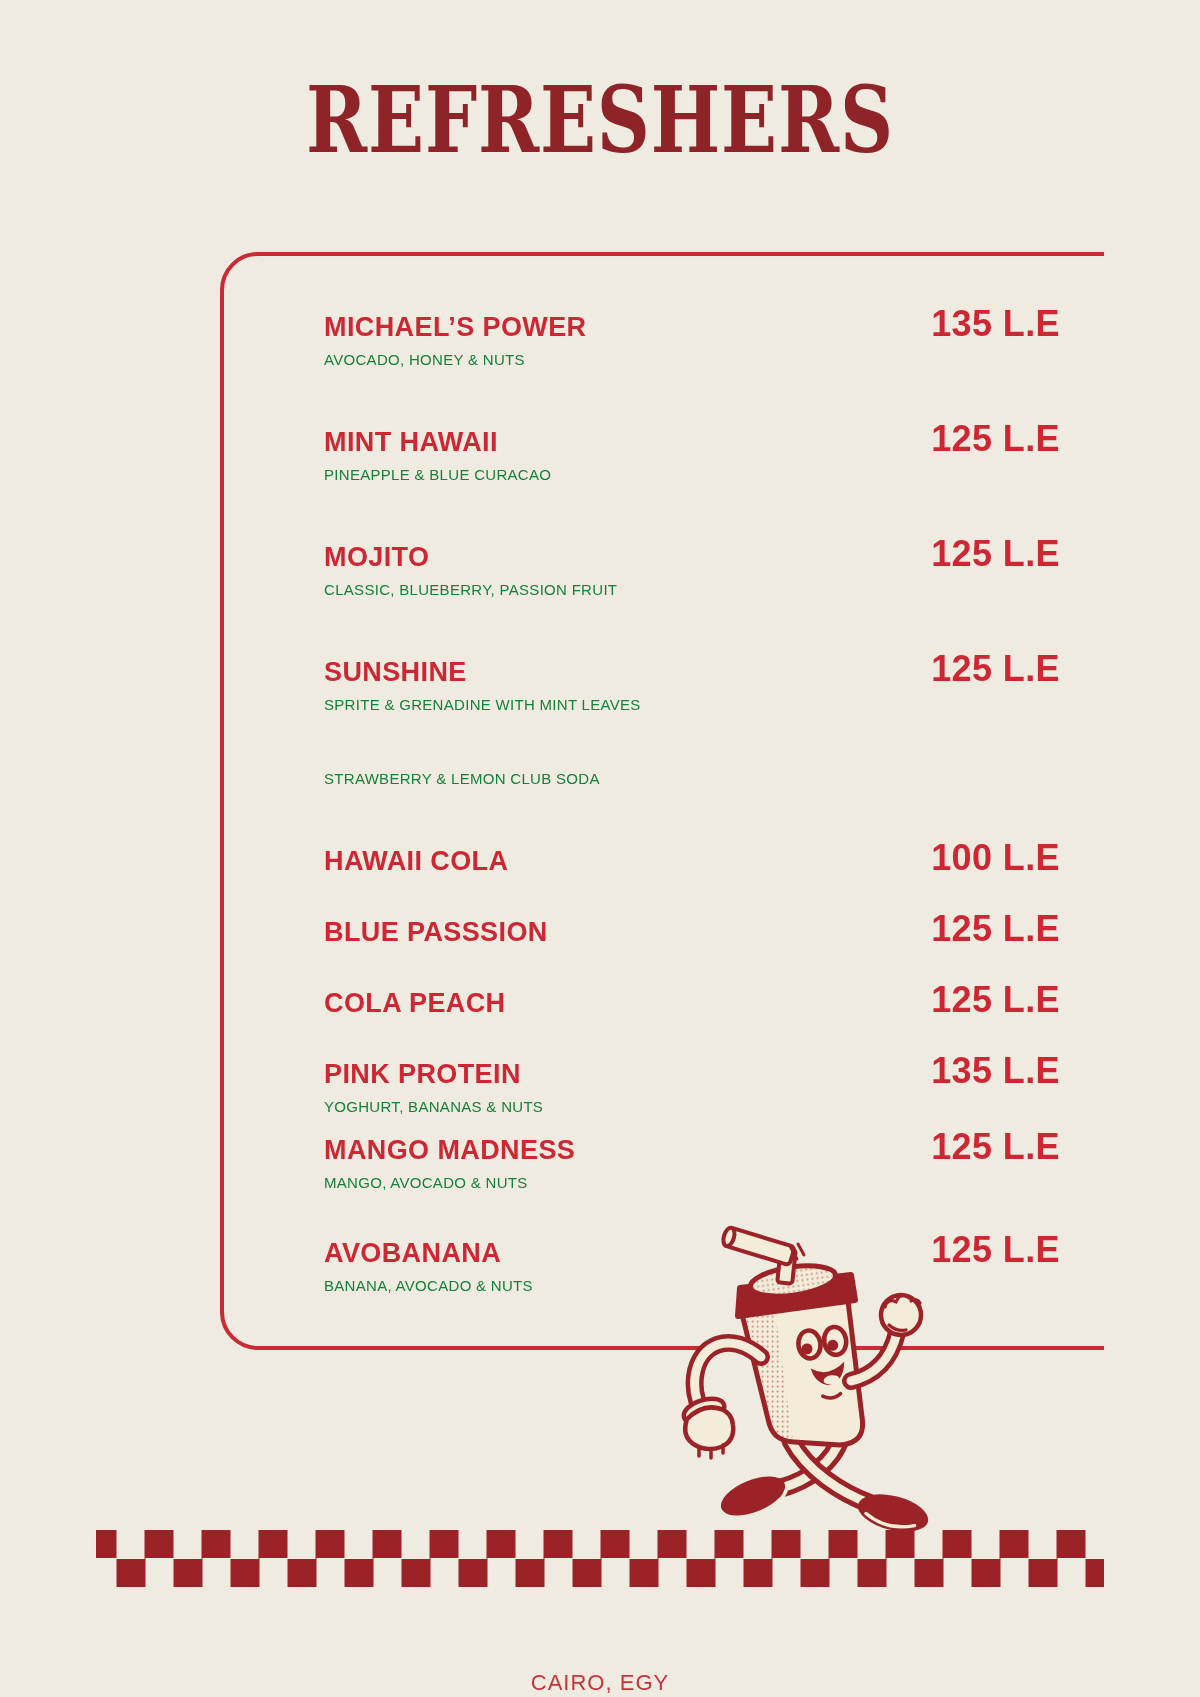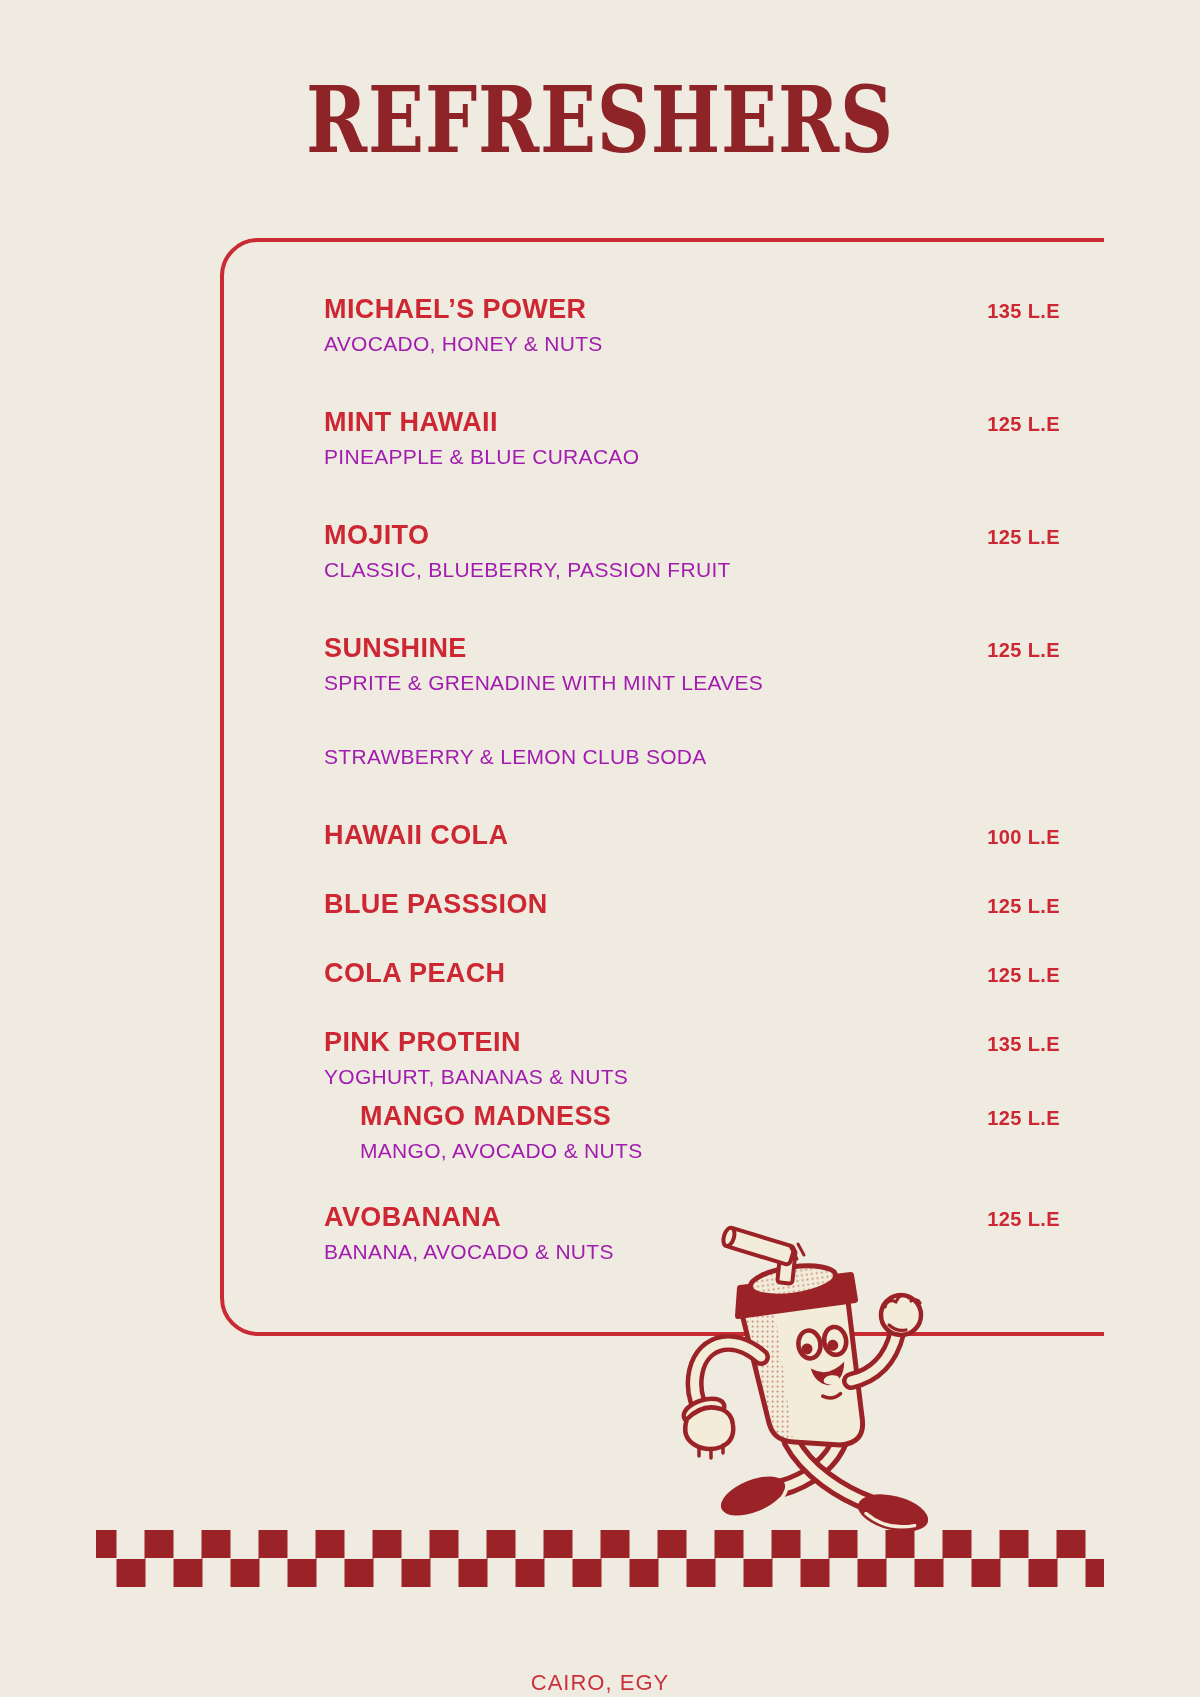--- a/index.html
+++ b/index.html
@@ -15,45 +15,45 @@
     font-family:"DejaVu Serif",serif;
     font-weight:bold;
     font-size:92px;line-height:1;
     letter-spacing:1px;
     color:#8e2328;
     transform:scaleX(.80);
     transform-origin:center;
   }
   
   .card{
-    position:absolute;left:124px;top:238px;
+    position:absolute;left:124px;top:252px;
     width:956px;height:1098px;
     box-sizing:border-box;
     border:4px solid #c92a33;
     border-radius:38px;
   }
   .items{padding:54px 112px 0 100px;}
   .item{margin-bottom:57px;}
   .item.gap-md{margin-bottom:40px;}
   .item.gap-sm{margin-bottom:18px;}
-  .item.gap-md2{margin-bottom:45px;margin-left:36px;}
+  .item.gap-md2{margin-bottom:45px;}
   .item.gap-0{margin-bottom:0;}
   .item-head{display:flex;justify-content:space-between;align-items:baseline;}
   .item-name{
     font-size:27px;line-height:27px;font-weight:bold;
     color:#cd2733;letter-spacing:.4px;
   }
   .item-price{
-    font-size:20px;line-height:27px;font-weight:bold;
+    font-size:36px;line-height:27px;font-weight:bold;
     color:#cd2733;letter-spacing:.4px;white-space:nowrap;
   }
   .item-desc{
     margin-top:10px;
-    font-size:21px;line-height:17px;
-    color:#a21caf;letter-spacing:.3px;
+    font-size:15px;line-height:17px;
+    color:#15803d;letter-spacing:.3px;
   }
   .item-desc:empty{display:none;}
   
   .mascot{position:absolute;left:545px;top:1215px;}
   
   .checker{
     position:absolute;left:0;top:1530px;width:1200px;height:57px;
     background:repeating-conic-gradient(#9b2227 0% 25%, rgba(0,0,0,0) 0% 50%);
     background-size:57px 57px;
     background-position:-36.5px 0;

